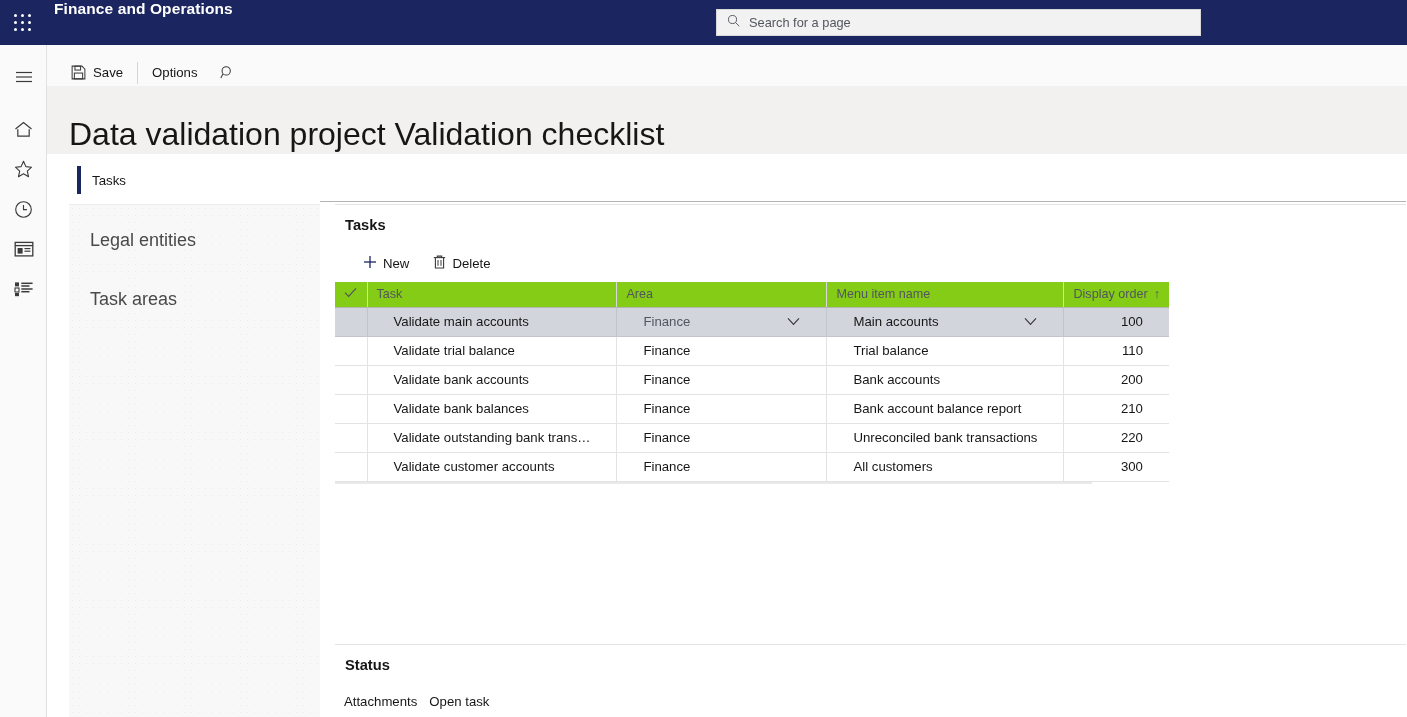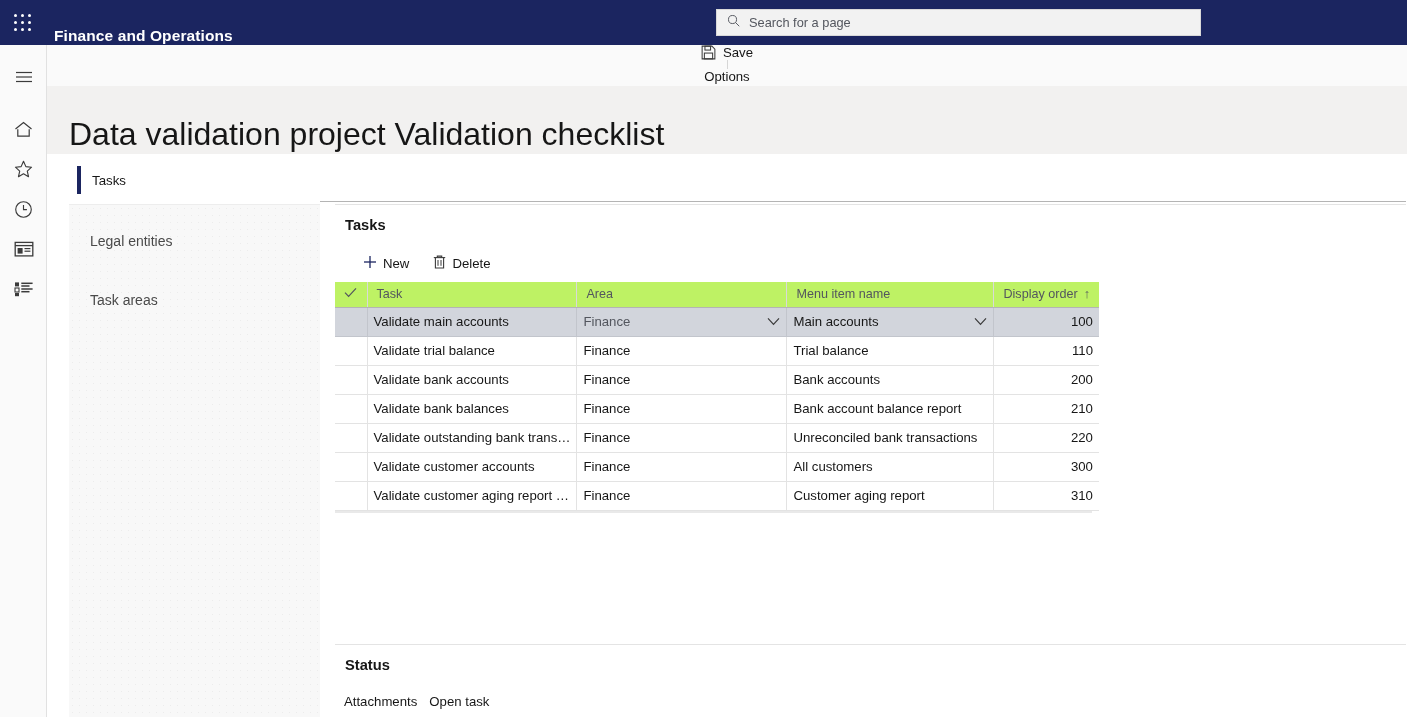--- a/index.html
+++ b/index.html
@@ -9,21 +9,21 @@
     background: #ffffff;
     font-family: "Liberation Sans", sans-serif;
     -webkit-font-smoothing: antialiased;
   }
 
   
   .topbar {
     position: absolute; top: 0; left: 0;
     width: 1407px; height: 45px;
     background: #1b2560;
-    display: flex; align-items: flex-end;
+    display: flex; align-items: flex-start;
   }
   .waffle {
     width: 46px; height: 45px;
     display: flex; align-items: center; justify-content: center;
     cursor: pointer;
   }
   .waffle-grid {
     display: grid;
     grid-template-columns: repeat(3, 4px);
     grid-template-rows: repeat(3, 4px);
@@ -65,21 +65,21 @@
     cursor: pointer;
   }
   .rail-item svg { display: block; }
 
   
   .cmdbar {
     position: absolute; top: 45px; left: 47px;
     width: 1360px; height: 56px;
     background: #fafafa;
     border-bottom: 1px solid #e1e1e1;
-    display: flex; align-items: center; flex-direction: column;
+    display: flex; align-items: center;
   }
   .cmd-btn {
     height: 39px; display: flex; align-items: center;
     padding: 0 12px; cursor: pointer;
     font-size: 13.2px; color: #161616;
     gap: 7px; white-space: nowrap;
   }
   .cmd-sep { width: 1px; height: 22px; background: #d6d6d6; margin: 0 2px; }
   .cmd-icon { display: flex; align-items: center; }
 
@@ -126,21 +126,21 @@
     position: absolute; top: 118px; left: 22px;
     width: 251px; height: 513px;
     background: #f8f8f8;
     border-top: 1px solid #ededed;
     background-image: radial-gradient(#ececec 0.6px, transparent 0.6px);
     background-size: 7px 7px;
   }
   .nav-item {
     height: 59px; display: flex; align-items: center;
     padding-left: 21px;
-    font-size: 14px; color: #4a4a4a;
+    font-size: 18px; color: #4a4a4a;
     cursor: pointer;
   }
 
   
   .content {
     position: absolute; top: 118px; left: 288px;
     width: 1071px; height: 513px;
   }
   .section-rule {
     position: absolute; left: 0; width: 1071px; height: 1px;
@@ -173,32 +173,32 @@
   }
   table.grid th {
     font-weight: normal;
     color: #53565e;
     font-size: 12.6px;
     text-align: left;
     height: 25px;
     padding: 0 9px;
     border-right: 1px solid #d9d9d9;
     border-bottom: 1px solid #b4b4b4;
-    background: #bef264;
+    background: #84cc16;
     vertical-align: middle;
     white-space: nowrap;
     overflow: hidden;
     cursor: pointer;
   }
   table.grid th.chk, table.grid td.chk {
     padding: 0; text-align: center;
   }
   table.grid td {
     height: 29px;
-    padding: 0 6px;
+    padding: 0 26px;
     color: #161616;
     border-right: 1px solid #e3e3e3;
     border-bottom: 1px solid #e3e3e3;
     vertical-align: middle;
     white-space: nowrap;
     overflow: hidden;
     text-overflow: clip;
   }
   table.grid tr.sel td {
     background: #d2d5dc;
@@ -451,27 +451,20 @@
             <td>Unreconciled bank transactions</td>
             <td class="num" style="border-right:none;">220</td>
           </tr>
           <tr>
             <td class="chk"></td>
             <td>Validate customer accounts</td>
             <td>Finance</td>
             <td>All customers</td>
             <td class="num" style="border-right:none;">300</td>
           </tr>
-          <tr>
-            <td class="chk"></td>
-            <td>Validate customer aging report …</td>
-            <td>Finance</td>
-            <td>Customer aging report</td>
-            <td class="num" style="border-right:none;">310</td>
-          </tr>
         </tbody>
       </table>
       <div class="grid-bottom-rule" style="width:757px;"></div>
     </div>
 
     <div class="section-rule" style="top:440px;"></div>
 
     <div class="section-head" style="position:absolute; top:453px; left:10px;">Status</div>
 
     <div class="linkbar" style="position:absolute; top:488px; left:5px;">

